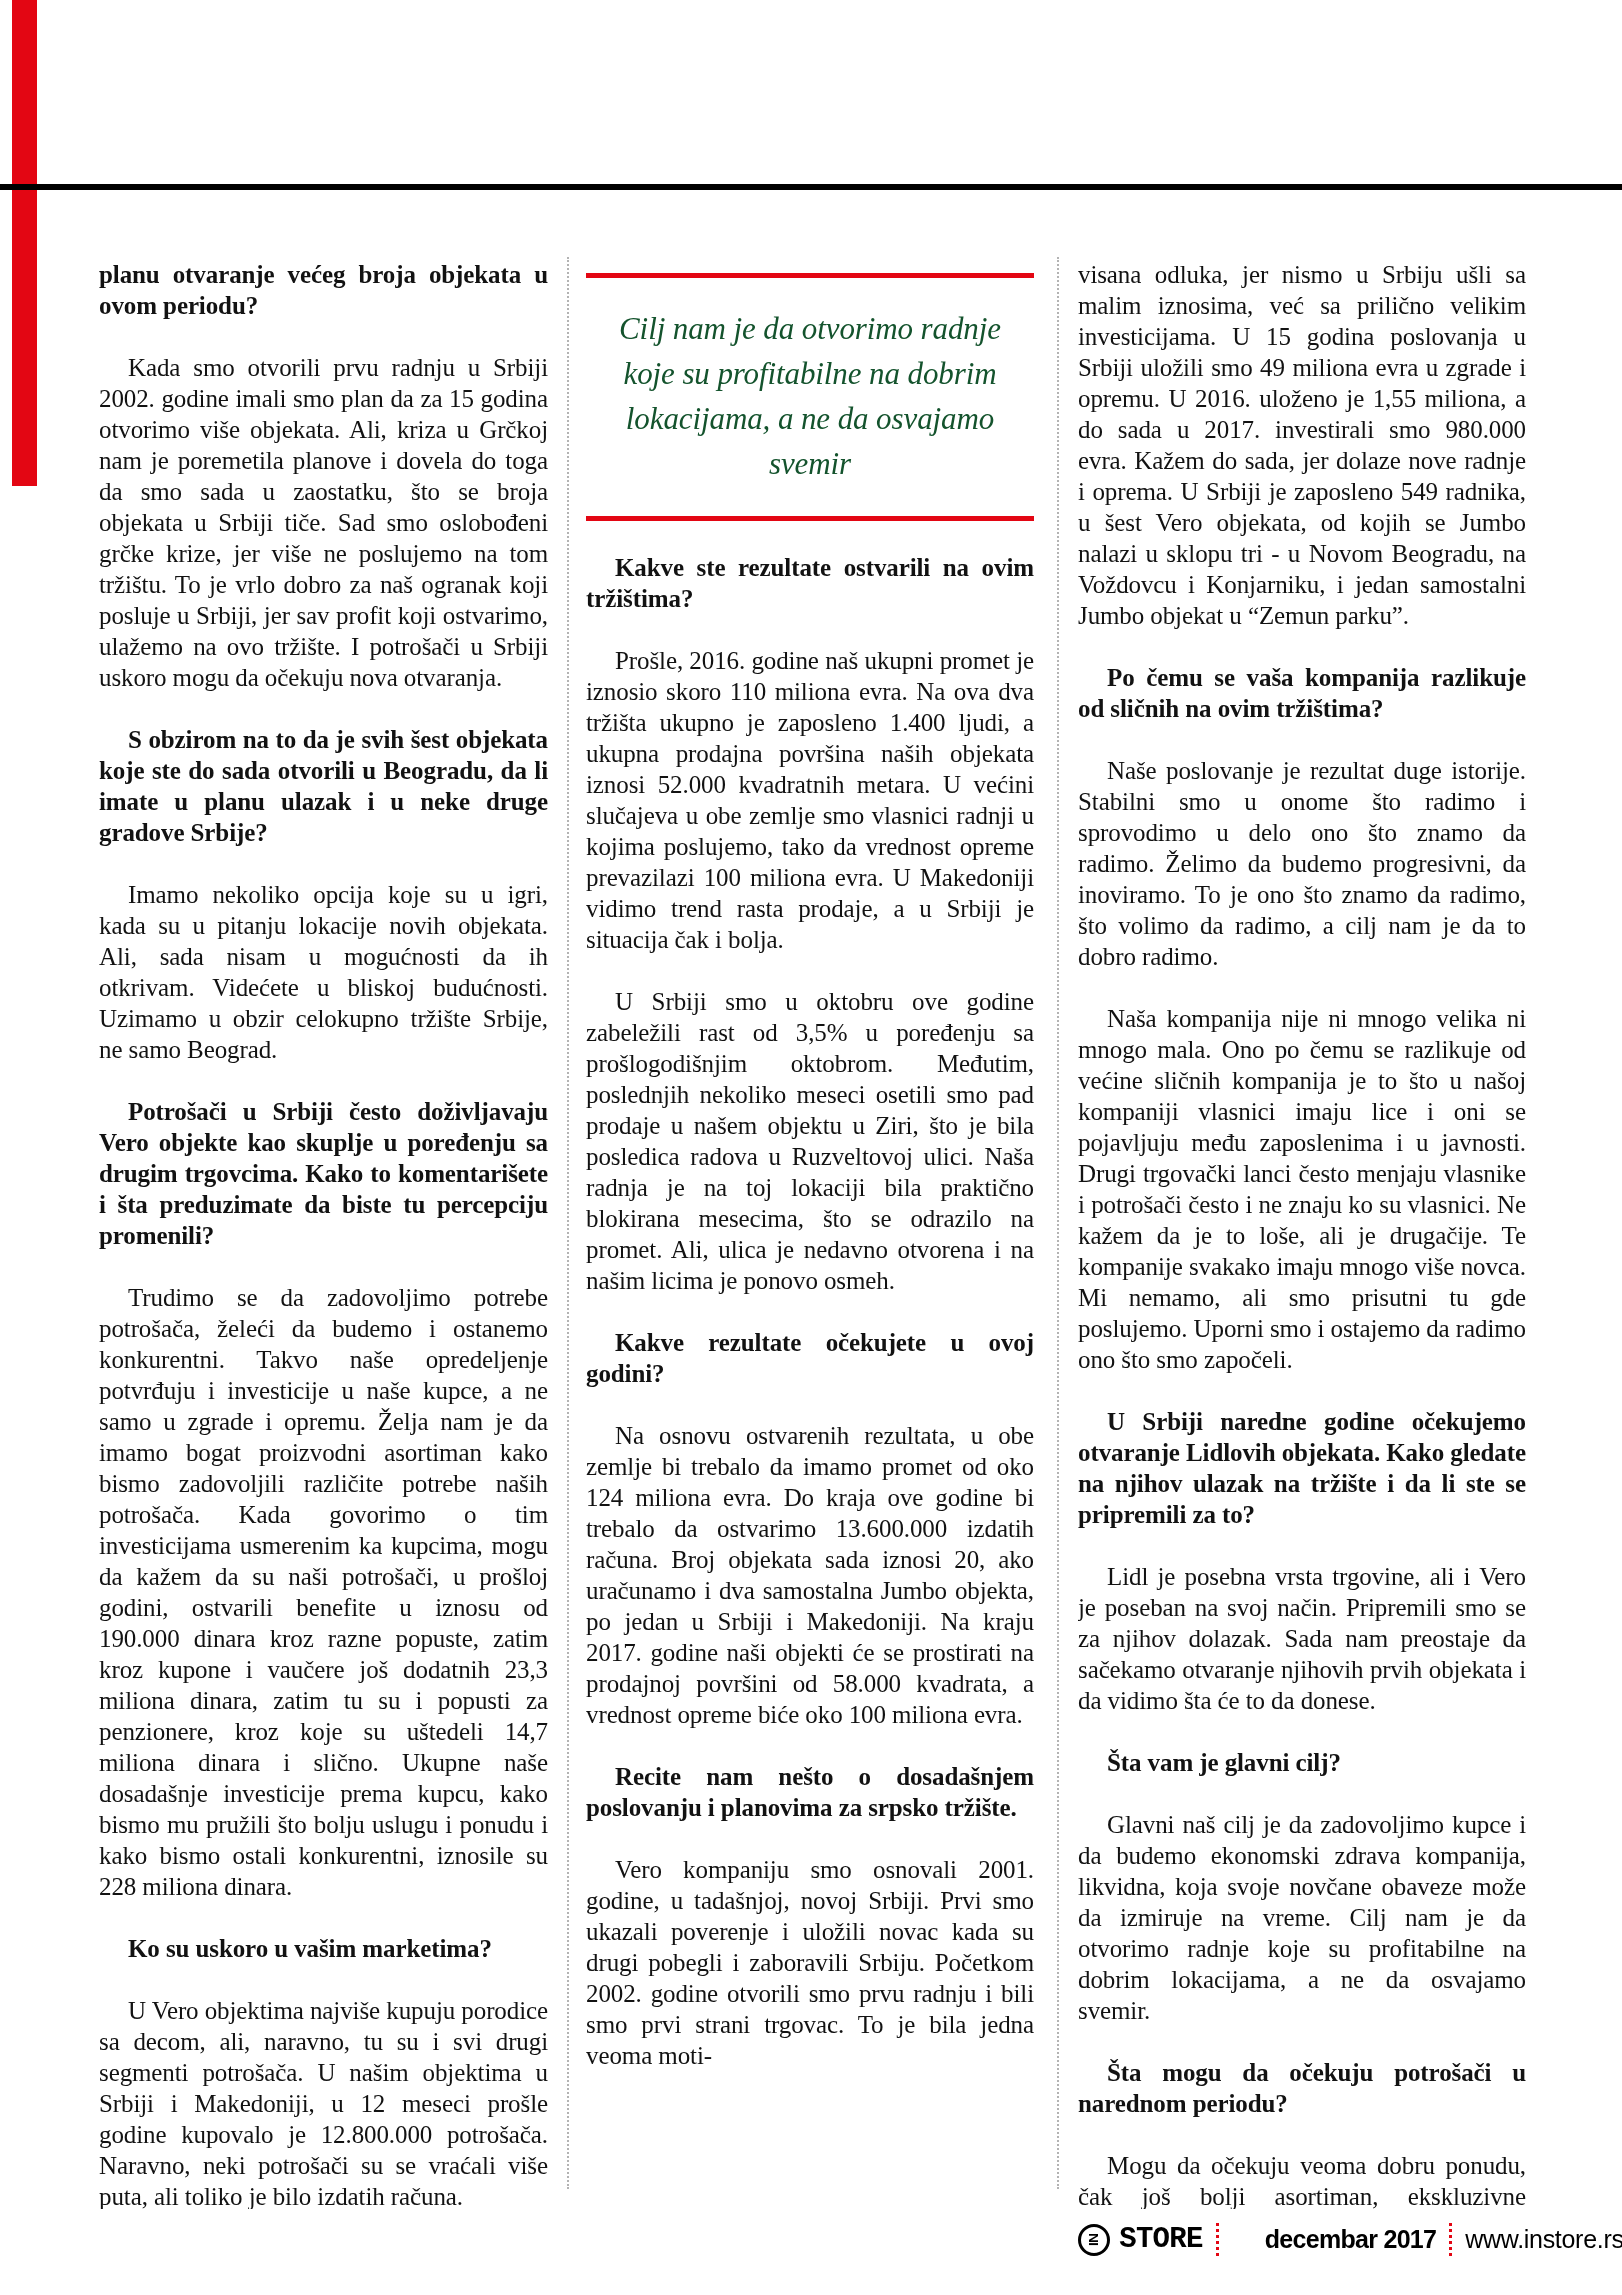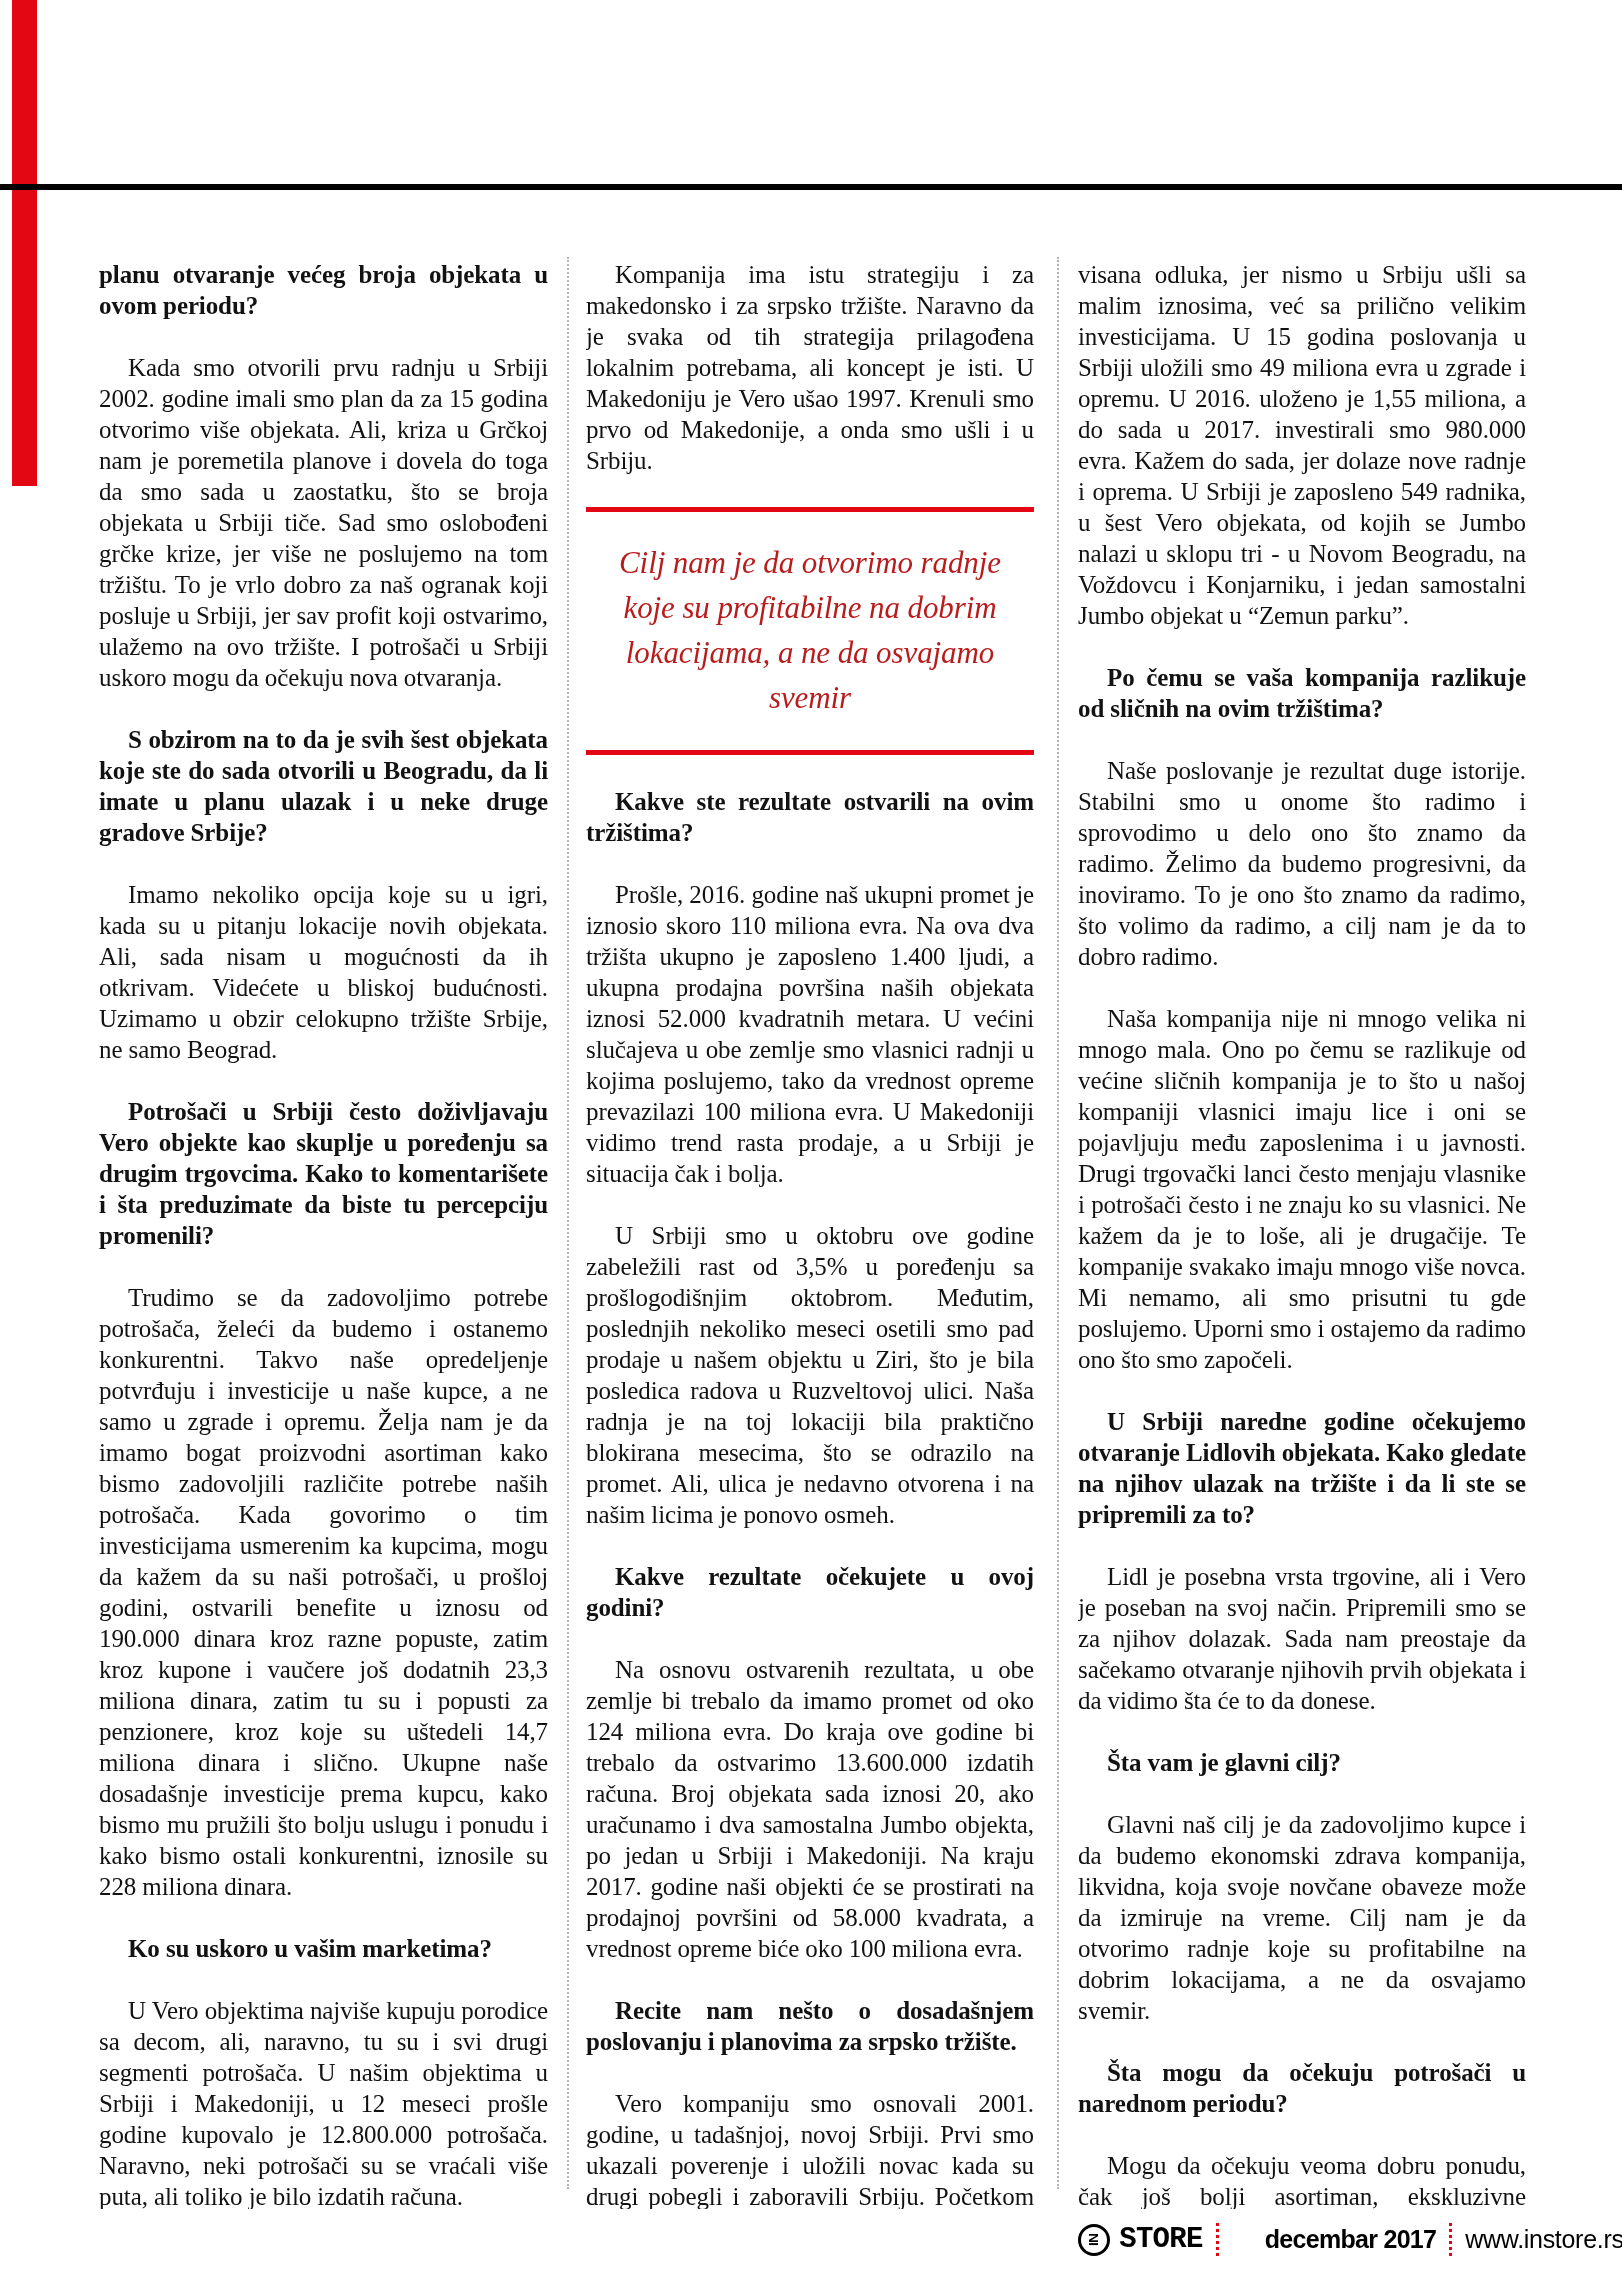--- a/index.html
+++ b/index.html
@@ -113,23 +113,22 @@
       <p class="qh">S obzirom na to da je svih šest objekata koje ste do sada otvorili u Beogradu, da li imate u planu ulazak i u neke druge gradove Srbije?</p>
       <p class="para">Imamo nekoliko opcija koje su u igri, kada su u pitanju lokacije novih objekata. Ali, sada nisam u mogućnosti da ih otkrivam. Videćete u bliskoj budućnosti. Uzimamo u obzir celokupno tržište Srbije, ne samo Beograd.</p>
       <p class="qh">Potrošači u Srbiji često doživljavaju Vero objekte kao skuplje u poređenju sa drugim trgovcima. Kako to komentarišete i šta preduzimate da biste tu percepciju promenili?</p>
       <p class="para">Trudimo se da zadovoljimo potrebe potrošača, želeći da budemo i ostanemo konkurentni. Takvo naše opredeljenje potvrđuju i investicije u naše kupce, a ne samo u zgrade i opremu. Želja nam je da imamo bogat proizvodni asortiman kako bismo zadovoljili različite potrebe naših potrošača. Kada govorimo o tim investicijama usmerenim ka kupcima, mogu da kažem da su naši potrošači, u prošloj godini, ostvarili benefite u iznosu od 190.000 dinara kroz razne popuste, zatim kroz kupone i vaučere još dodatnih 23,3 miliona dinara, zatim tu su i popusti za penzionere, kroz koje su uštedeli 14,7 miliona dinara i slično. Ukupne naše dosadašnje investicije prema kupcu, kako bismo mu pružili što bolju uslugu i ponudu i kako bismo ostali konkurentni, iznosile su 228 miliona dinara.</p>
       <p class="qh">Ko su uskoro u vašim marketima?</p>
       <p class="para">U Vero objektima najviše kupuju porodice sa decom, ali, naravno, tu su i svi drugi segmenti potrošača. U našim objektima u Srbiji i Makedoniji, u 12 meseci prošle godine kupovalo je 12.800.000 potrošača. Naravno, neki potrošači su se vraćali više puta, ali toliko je bilo izdatih računa.</p>
       <p class="qh">Nakon što ste prodali operacije u Grčkoj, ostala su vam poslovanja u Srbiji i Makedoniji. Da li za ta dva tržišta imate različite ili iste strategije?</p>
     </div>
   <div class="column-divider divider-1"></div>
   <div class="col col-2">
-      <p class="para">Kompanija ima istu strategiju i za makedonsko i za srpsko tržište. Naravno da je svaka od tih strategija prilagođena lokalnim potrebama, ali koncept je isti. U Makedoniju je Vero ušao 1997. Krenuli smo prvo od Makedonije, a onda smo ušli i u Srbiju.</p>
       <div class="pull-quote" style="border-color: rgb(227, 6, 19);">
-        <div class="pull-quote-text" style="color: #b91c1c;">Cilj nam je da otvorimo radnje koje su profitabilne na dobrim lokacijama, a ne da osvajamo svemir</div>
+        <div class="pull-quote-text" style="color: #14532d;">Cilj nam je da otvorimo radnje koje su profitabilne na dobrim lokacijama, a ne da osvajamo svemir</div>
       </div>
       <p class="qh">Kakve ste rezultate ostvarili na ovim tržištima?</p>
       <p class="para">Prošle, 2016. godine naš ukupni promet je iznosio skoro 110 miliona evra. Na ova dva tržišta ukupno je zaposleno 1.400 ljudi, a ukupna prodajna površina naših objekata iznosi 52.000 kvadratnih metara. U većini slučajeva u obe zemlje smo vlasnici radnji u kojima poslujemo, tako da vrednost opreme prevazilazi 100 miliona evra. U Makedoniji vidimo trend rasta prodaje, a u Srbiji je situacija čak i bolja.</p>
       <p class="para">U Srbiji smo u oktobru ove godine zabeležili rast od 3,5% u poređenju sa prošlogodišnjim oktobrom. Međutim, poslednjih nekoliko meseci osetili smo pad prodaje u našem objektu u Ziri, što je bila posledica radova u Ruzveltovoj ulici. Naša radnja je na toj lokaciji bila praktično blokirana mesecima, što se odrazilo na promet. Ali, ulica je nedavno otvorena i na našim licima je ponovo osmeh.</p>
       <p class="qh">Kakve rezultate očekujete u ovoj godini?</p>
       <p class="para">Na osnovu ostvarenih rezultata, u obe zemlje bi trebalo da imamo promet od oko 124 miliona evra. Do kraja ove godine bi trebalo da ostvarimo 13.600.000 izdatih računa. Broj objekata sada iznosi 20, ako uračunamo i dva samostalna Jumbo objekta, po jedan u Srbiji i Makedoniji. Na kraju 2017. godine naši objekti će se prostirati na prodajnoj površini od 58.000 kvadrata, a vrednost opreme biće oko 100 miliona evra.</p>
       <p class="qh">Recite nam nešto o dosadašnjem poslovanju i planovima za srpsko tržište.</p>
       <p class="para">Vero kompaniju smo osnovali 2001. godine, u tadašnjoj, novoj Srbiji. Prvi smo ukazali poverenje i uložili novac kada su drugi pobegli i zaboravili Srbiju. Početkom 2002. godine otvorili smo prvu radnju i bili smo prvi strani trgovac. To je bila jedna veoma moti-</p>
     </div>
   <div class="column-divider divider-2"></div>

